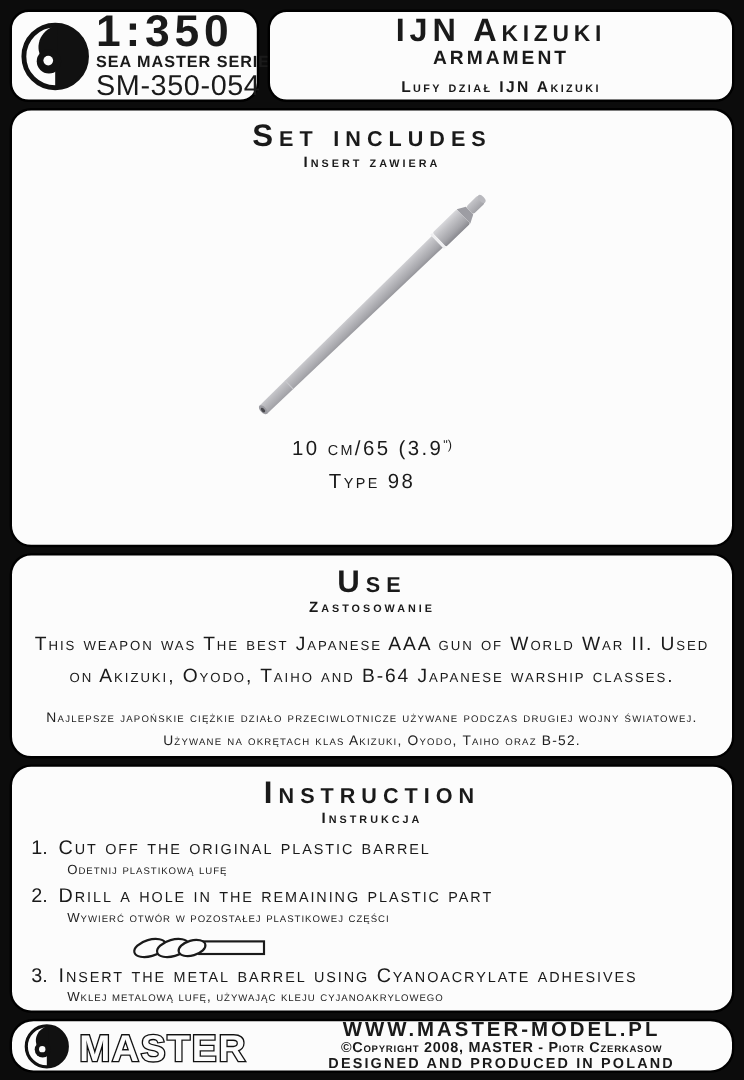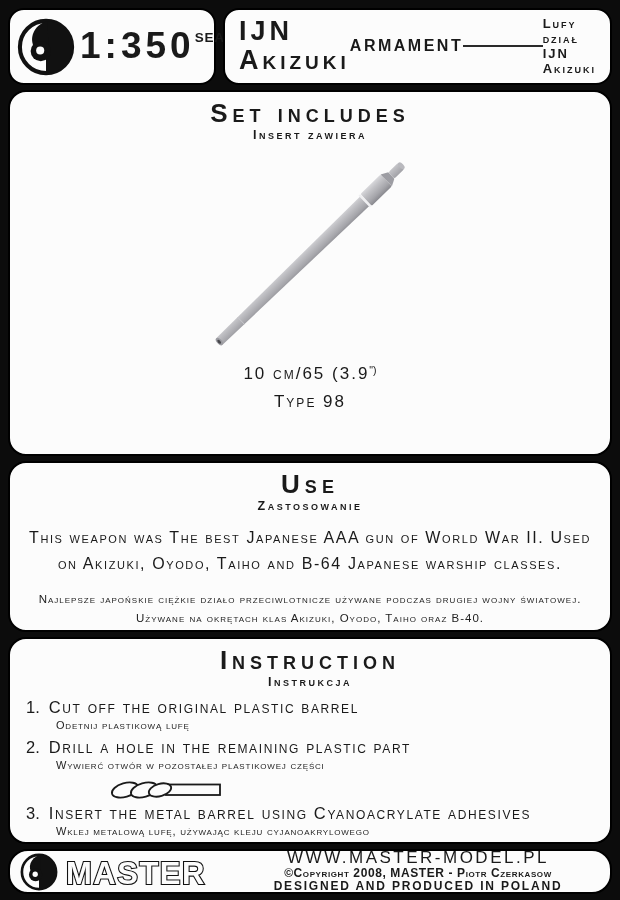--- a/index.html
+++ b/index.html
@@ -22,27 +22,27 @@
 
   
   .header-row { display:flex; gap:7px; height:77px; margin-bottom:5px; }
   .brand-box {
     width:208px; flex:none;
     display:flex; align-items:center;
     padding:0 6px 0 7px; gap:5px;
     border-radius:16px;
   }
   .brand-logo { width:58px; height:58px; flex:none; }
-  .brand-text { display:flex; flex-direction:row; line-height:1; min-width:0; }
+  .brand-text { display:flex; flex-direction:column; line-height:1; min-width:0; }
   .brand-scale { font-size:37px; font-weight:bold; letter-spacing:4px; line-height:0.92; }
   .brand-series { font-size:13.5px; font-weight:bold; letter-spacing:0.8px; margin-top:2px; white-space:nowrap; }
   .brand-code { font-size:24px; font-weight:normal; letter-spacing:0.5px; line-height:1.05; white-space:nowrap; }
   .title-box {
     flex:1; border-radius:16px;
-    display:flex; flex-direction:row; align-items:center; justify-content:center;
+    display:flex; flex-direction:column; align-items:center; justify-content:center;
     padding:4px 14px 6px 14px;
   }
   .product-title { font-size:27px; font-weight:600; letter-spacing:4px; line-height:1.05; }
   .product-category { font-size:16px; font-weight:600; letter-spacing:2.5px; margin-top:1px; }
   .title-divider { width:96%; height:2px; background:#2a2a2a; margin:4px 0 3px 0; }
   .product-title-pl { font-size:13px; font-weight:bold; letter-spacing:2px; }
 
   
   .section { margin-bottom:5px; padding-top:8px; }
   .sec-head { text-align:center; font-size:26px; font-weight:bold; letter-spacing:5px; line-height:1.05; }
@@ -73,21 +73,21 @@
 
   
   .footer-row {
     height:45px; border-radius:20px;
     display:flex; align-items:center;
     padding:0 12px 0 10px; gap:6px;
   }
   .footer-logo { width:38px; height:38px; flex:none; }
   .wordmark { flex:none; margin-top:2px; }
   .footer-text { flex:1; text-align:center; line-height:1.08; padding-bottom:1px; }
-  .footer-site { font-size:17px; font-weight:normal; letter-spacing:2.5px; }
+  .footer-site { font-size:17px; font-weight:bold; letter-spacing:2.5px; }
   .footer-copy { font-size:12px; letter-spacing:0.6px; font-weight:600; }
   .footer-origin { font-size:12px; letter-spacing:1.8px; font-weight:600; }
 </style>
 </head>
 <body>
 
 <div class="page">
 
   <div class="header-row">
     <div class="panel brand-box">
@@ -150,21 +150,21 @@
     <div class="item-caption sc">
       <div><span>10 cm/65 (3.9</span><sup class="inch">")</sup></div>
       <div>Type 98</div>
     </div>
   </div>
 
   <div class="panel section use-box">
     <div class="sec-head sc">Use</div>
     <div class="sec-head-pl sc">Zastosowanie</div>
     <p class="use-en sc">This weapon was The best Japanese AAA gun of World War II. Used on Akizuki, Oyodo, Taiho and B-64 Japanese warship classes.</p>
-    <p class="use-pl sc">Najlepsze japońskie ciężkie działo przeciwlotnicze używane podczas drugiej wojny światowej. Używane na okrętach klas Akizuki, Oyodo, Taiho oraz B-40.</p>
+    <p class="use-pl sc">Najlepsze japońskie ciężkie działo przeciwlotnicze używane podczas drugiej wojny światowej. Używane na okrętach klas Akizuki, Oyodo, Taiho oraz B-52.</p>
   </div>
 
   <div class="panel section instr-box">
     <div class="sec-head sc">Instruction</div>
     <div class="sec-head-pl sc">Instrukcja</div>
 
     <div class="steps">
       <div class="step">
         <div class="step-en sc">
           <span class="step-num">1.</span>

